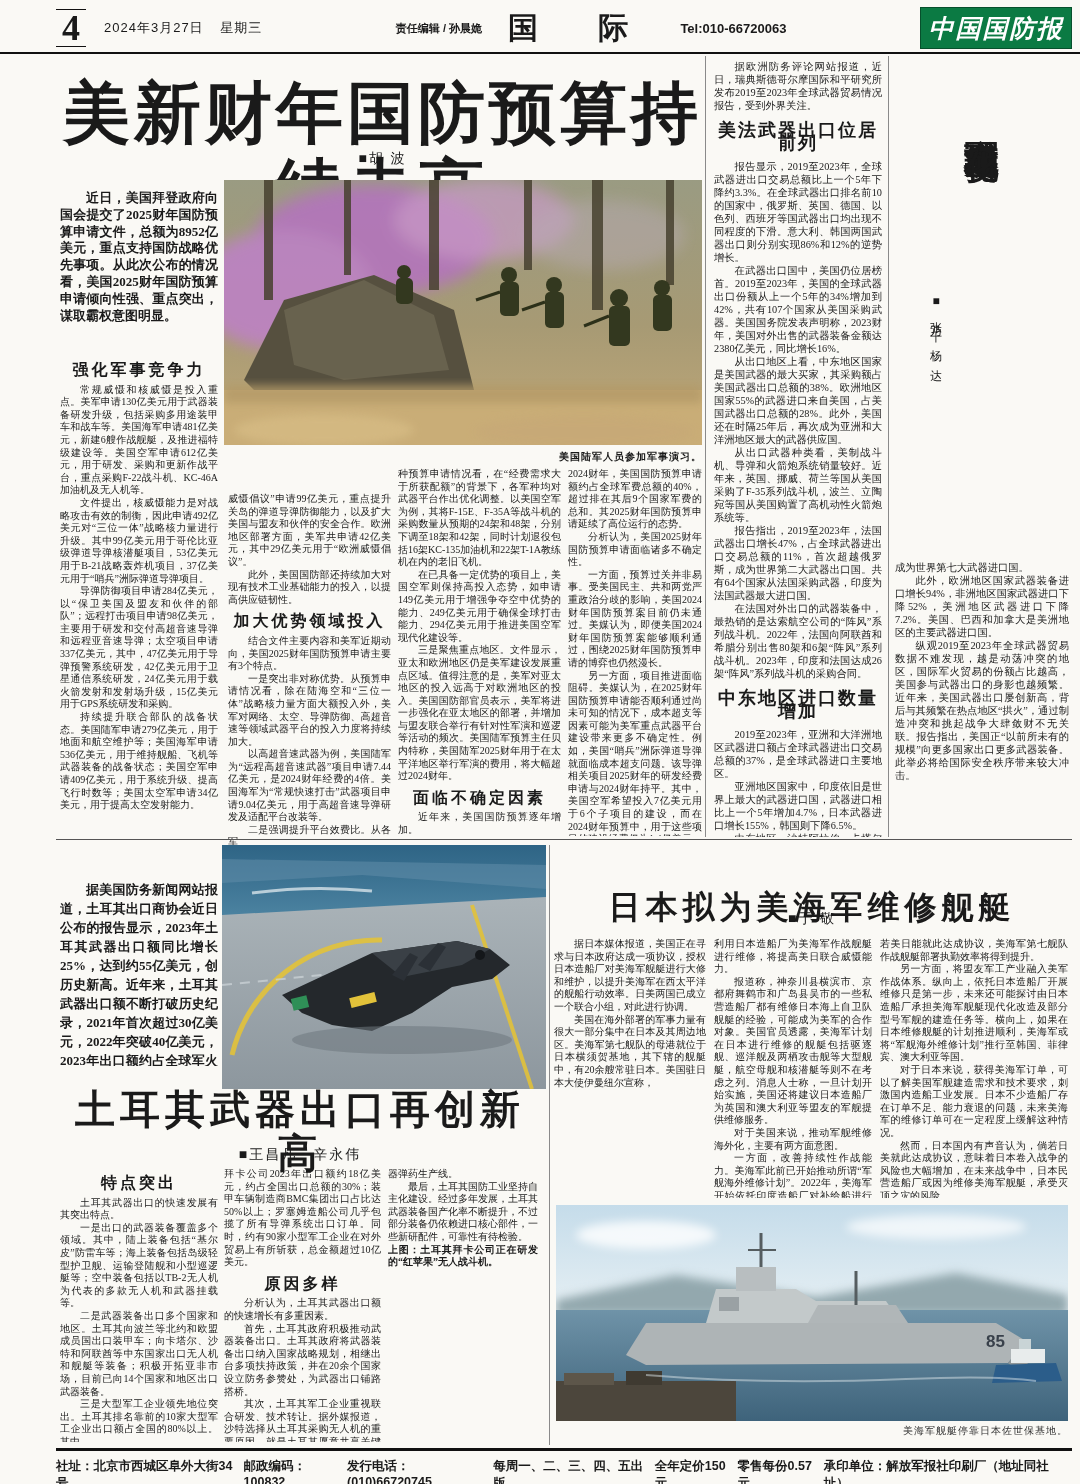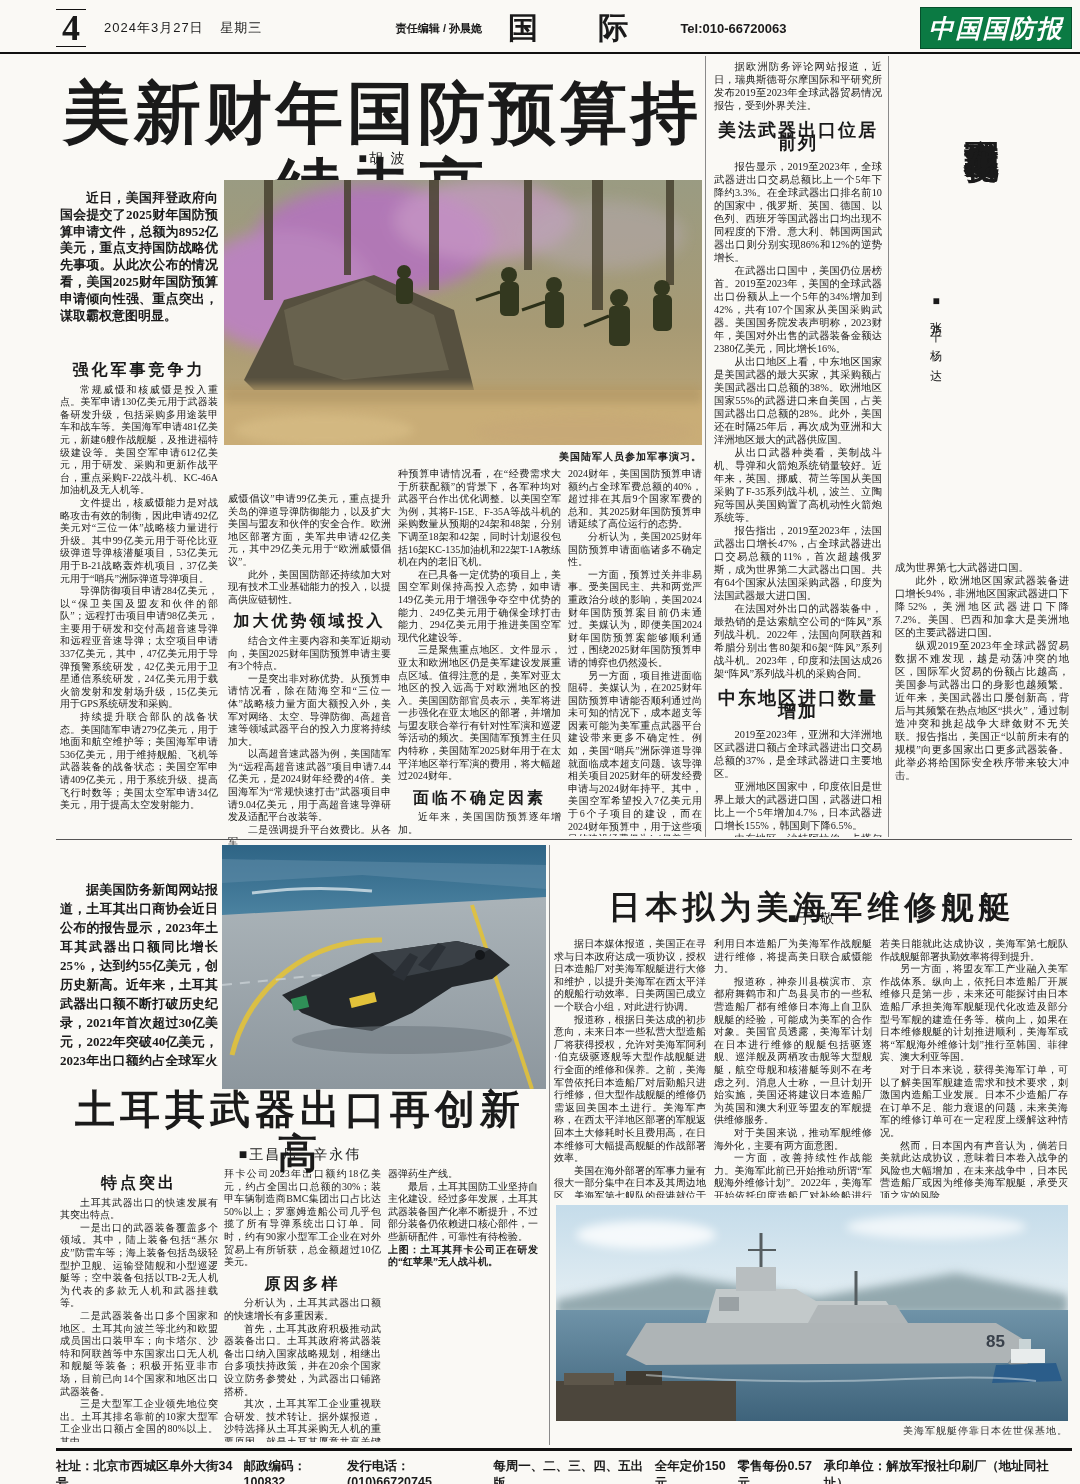--- a/index.html
+++ b/index.html
@@ -229,21 +229,20 @@
       <ellipse cx="180" cy="195" rx="110" ry="14" fill="#6d777e" opacity="0.55"></ellipse>
     </svg>
   </div>
 
   <div class="abs vrule" style="left:549px; top:845px; height:600px;"></div>
 
   <div class="abs sub-headline" style="left:556px; top:890px; width:512px; font-size:32px;font-family:Liberation Serif, serif;">日本拟为美海军维修舰艇</div>
   <div class="abs byline" style="left:556px; top:910px; width:512px;">■于  敬</div>
   <div class="abs col" style="left:554px; top:938px; width:152px; height:260px;">
       <p class="para">据日本媒体报道，美国正在寻求与日本政府达成一项协议，授权日本造船厂对美海军舰艇进行大修和维护，以提升美海军在西太平洋的舰船行动效率。日美两国已成立一个联合小组，对此进行协调。</p>
-      <p class="para">报道称，根据日美达成的初步意向，未来日本一些私营大型造船厂将获得授权，允许对美海军阿利·伯克级驱逐舰等大型作战舰艇进行全面的维修和保养。之前，美海军曾依托日本造船厂对后勤船只进行维修，但大型作战舰艇的维修仍需返回美国本土进行。美海军声称，在西太平洋地区部署的军舰返回本土大修耗时长且费用高，在日本维修可大幅提高舰艇的作战部署效率。</p>
       <p class="para">美国在海外部署的军事力量有很大一部分集中在日本及其周边地区。美海军第七舰队的母港就位于日本横须贺基地，其下辖的舰艇中，有20余艘常驻日本。美国驻日本大使伊曼纽尔宣称，</p>
     </div>
   <div class="abs col" style="left:714px; top:938px; width:158px; height:260px;">
       <p class="para noind">利用日本造船厂为美海军作战舰艇进行维修，将提高美日联合威慑能力。</p>
       <p class="para">报道称，神奈川县横滨市、京都府舞鹤市和广岛县吴市的一些私营造船厂都有维修日本海上自卫队舰艇的经验，可能成为美军的合作对象。美国官员透露，美海军计划在日本进行维修的舰艇包括驱逐舰、巡洋舰及两栖攻击舰等大型舰艇，航空母舰和核潜艇等则不在考虑之列。消息人士称，一旦计划开始实施，美国还将建议日本造船厂为英国和澳大利亚等盟友的军舰提供维修服务。</p>
       <p class="para">对于美国来说，推动军舰维修海外化，主要有两方面意图。</p>
       <p class="para">一方面，改善持续性作战能力。美海军此前已开始推动所谓“军舰海外维修计划”。2022年，美海军开始依托印度造船厂对补给船进行维修。2023年，美国与印度马扎冈造船厂签订长期维修合同。美海军认为，日本拥有较成熟的造船产业链，具备维修大型舰艇的能力，</p>
     </div>
   <div class="abs col" style="left:880px; top:938px; width:188px; height:260px;">
       <p class="para noind">若美日能就此达成协议，美海军第七舰队作战舰艇部署执勤效率将得到提升。</p>

